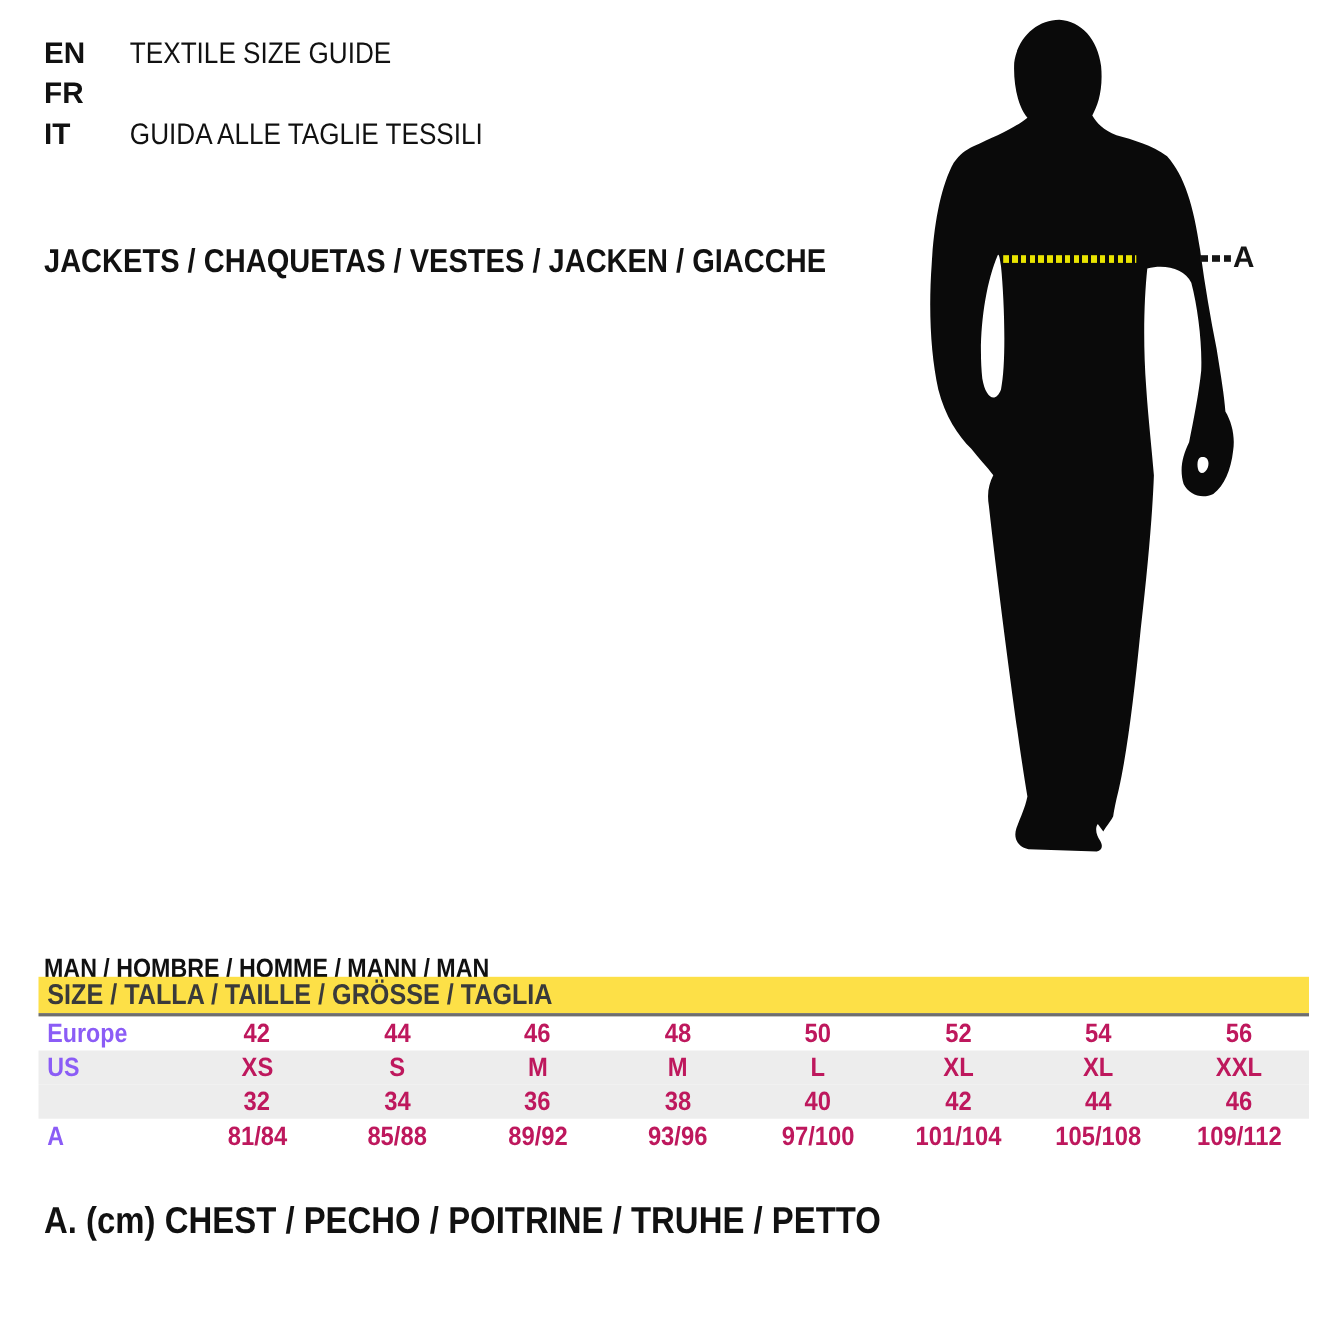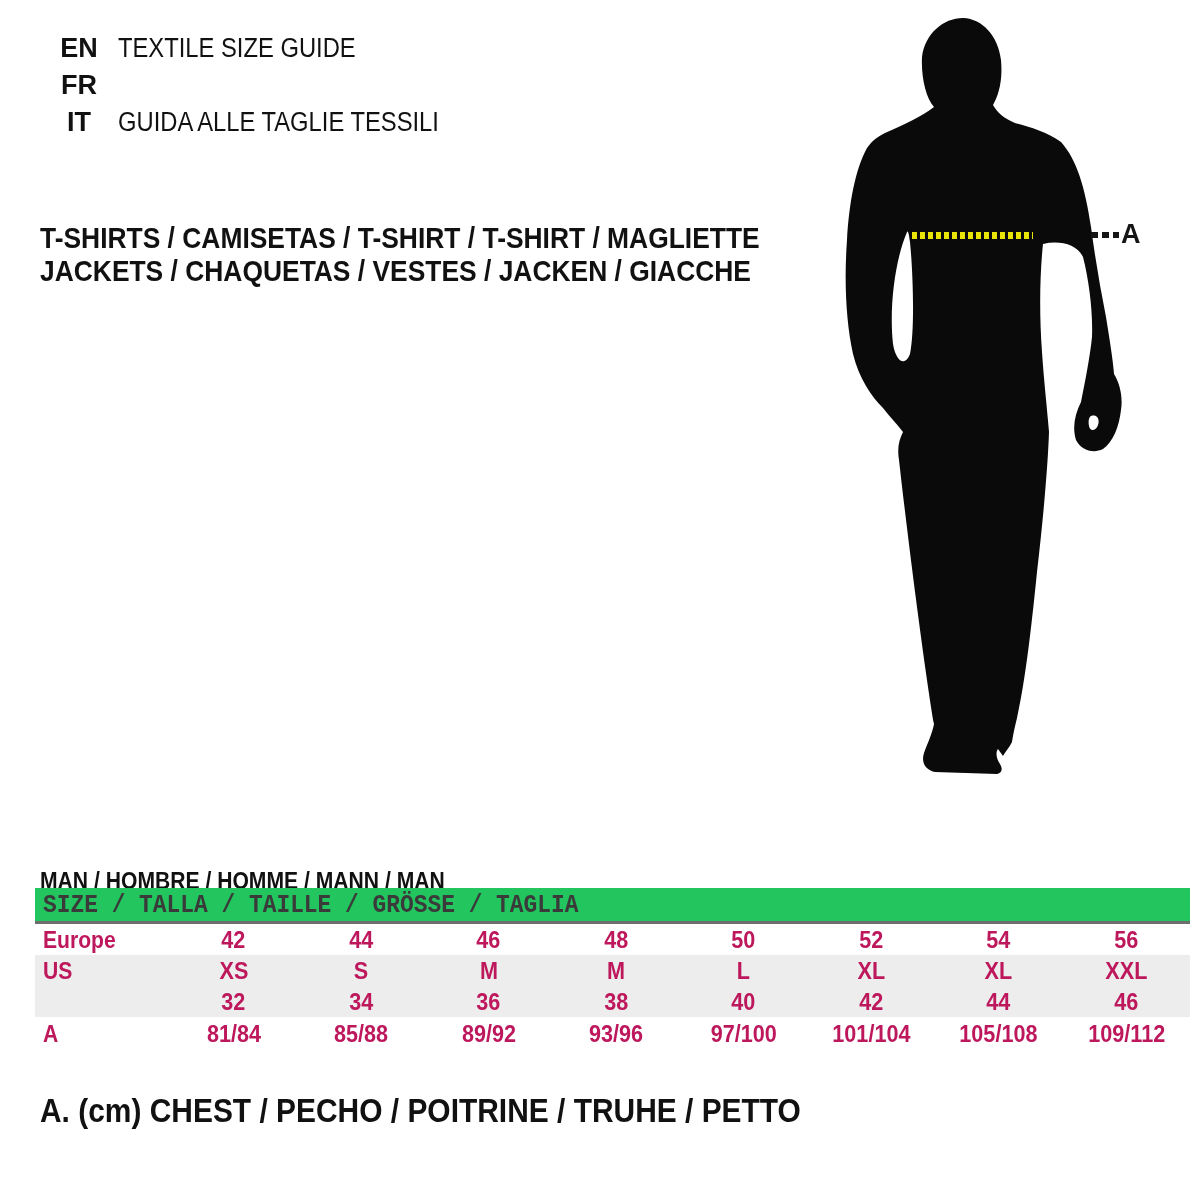--- a/index.html
+++ b/index.html
@@ -5,21 +5,21 @@
   html,body{margin:0;padding:0;}
   body{
     width:1200px;height:1200px;position:relative;background:#ffffff;
     font-family:"Liberation Sans", sans-serif;color:#111;overflow:hidden;
   }
   .cond{display:inline-block;transform:scaleX(0.88);transform-origin:0 50%;white-space:nowrap;}
   .cond-c{display:inline-block;transform:scaleX(0.9);transform-origin:50% 50%;white-space:nowrap;}
 
   
   .lang-block{position:absolute;left:40px;top:30px;}
-  .lang-row{display:flex;height:37px;align-items:center;text-align:center;}
+  .lang-row{display:flex;height:37px;align-items:center;}
   .lang-code{width:78px;font-size:27px;font-weight:bold;letter-spacing:0;}
   .lang-label{font-size:27px;font-weight:normal;}
 
   
   .product-block{position:absolute;left:40px;top:221px;}
   .product-line{font-size:30px;font-weight:bold;line-height:33px;}
 
   
   .figure-wrap{position:absolute;left:845px;top:12px;width:300px;height:775px;}
   .measure-dots{
@@ -33,30 +33,30 @@
   .marker-label{
     position:absolute;left:1121px;top:219px;font-size:27px;font-weight:bold;color:#151515;
   }
 
   
   .section-heading{position:absolute;left:40px;top:843px;font-size:24px;font-weight:bold;margin-top:24px;}
 
   
   .size-table{position:absolute;left:35px;top:888px;width:1155px;}
   .table-header{
-    height:33px;background:#22c55e;display:flex;align-items:center;
+    height:33px;background:#fde047;display:flex;align-items:center;
     padding-left:8px;box-sizing:border-box;
-    font-size:26px;font-weight:bold;color:#3a3a3a;font-family:Liberation Mono, monospace;
+    font-size:26px;font-weight:bold;color:#3a3a3a;
   }
   .table-divider{height:3px;background:#6e6e6e;}
   .t-row{display:flex;align-items:center;}
   .t-row.h31{height:31px;}
   .t-row.h34{height:34px;}
   .t-row.shaded{background:#ededed;}
-  .t-label{width:135px;padding-left:8px;box-sizing:border-box;font-size:24px;font-weight:bold;color:#be185d;}
+  .t-label{width:135px;padding-left:8px;box-sizing:border-box;font-size:24px;font-weight:bold;color:#8b5cf6;}
   .t-cell{width:127.5px;text-align:center;font-size:24px;font-weight:bold;color:#be185d;}
 
   
   .footnote{position:absolute;left:40px;top:1091px;font-size:34px;font-weight:bold;}
 </style>
 </head>
 <body>
 
 <div class="lang-block">
   <div class="lang-row">
@@ -66,21 +66,20 @@
   <div class="lang-row">
     <span class="lang-code">FR</span>
   </div>
   <div class="lang-row">
     <span class="lang-code">IT</span>
     <span class="lang-label"><span class="cond">GUIDA ALLE TAGLIE TESSILI</span></span>
   </div>
 </div>
 
 <div class="product-block">
-  <div class="product-line"><span class="cond">T-SHIRTS / CAMISETAS / T-SHIRT / T-SHIRT / MAGLIETTE</span></div>
   <div class="product-line"><span class="cond">JACKETS / CHAQUETAS / VESTES / JACKEN / GIACCHE</span></div>
 </div>
 
 <div class="figure-wrap">
   <svg width="300" height="775" viewBox="0 0 300 775" xmlns="http://www.w3.org/2000/svg">
     <path fill="#0a0a0a" fill-rule="evenodd" d="
       M118,6
       C 138,7 153,24 156,48
       C 158,70 153,84 148,93
       C 152,100 158,106 170,111

